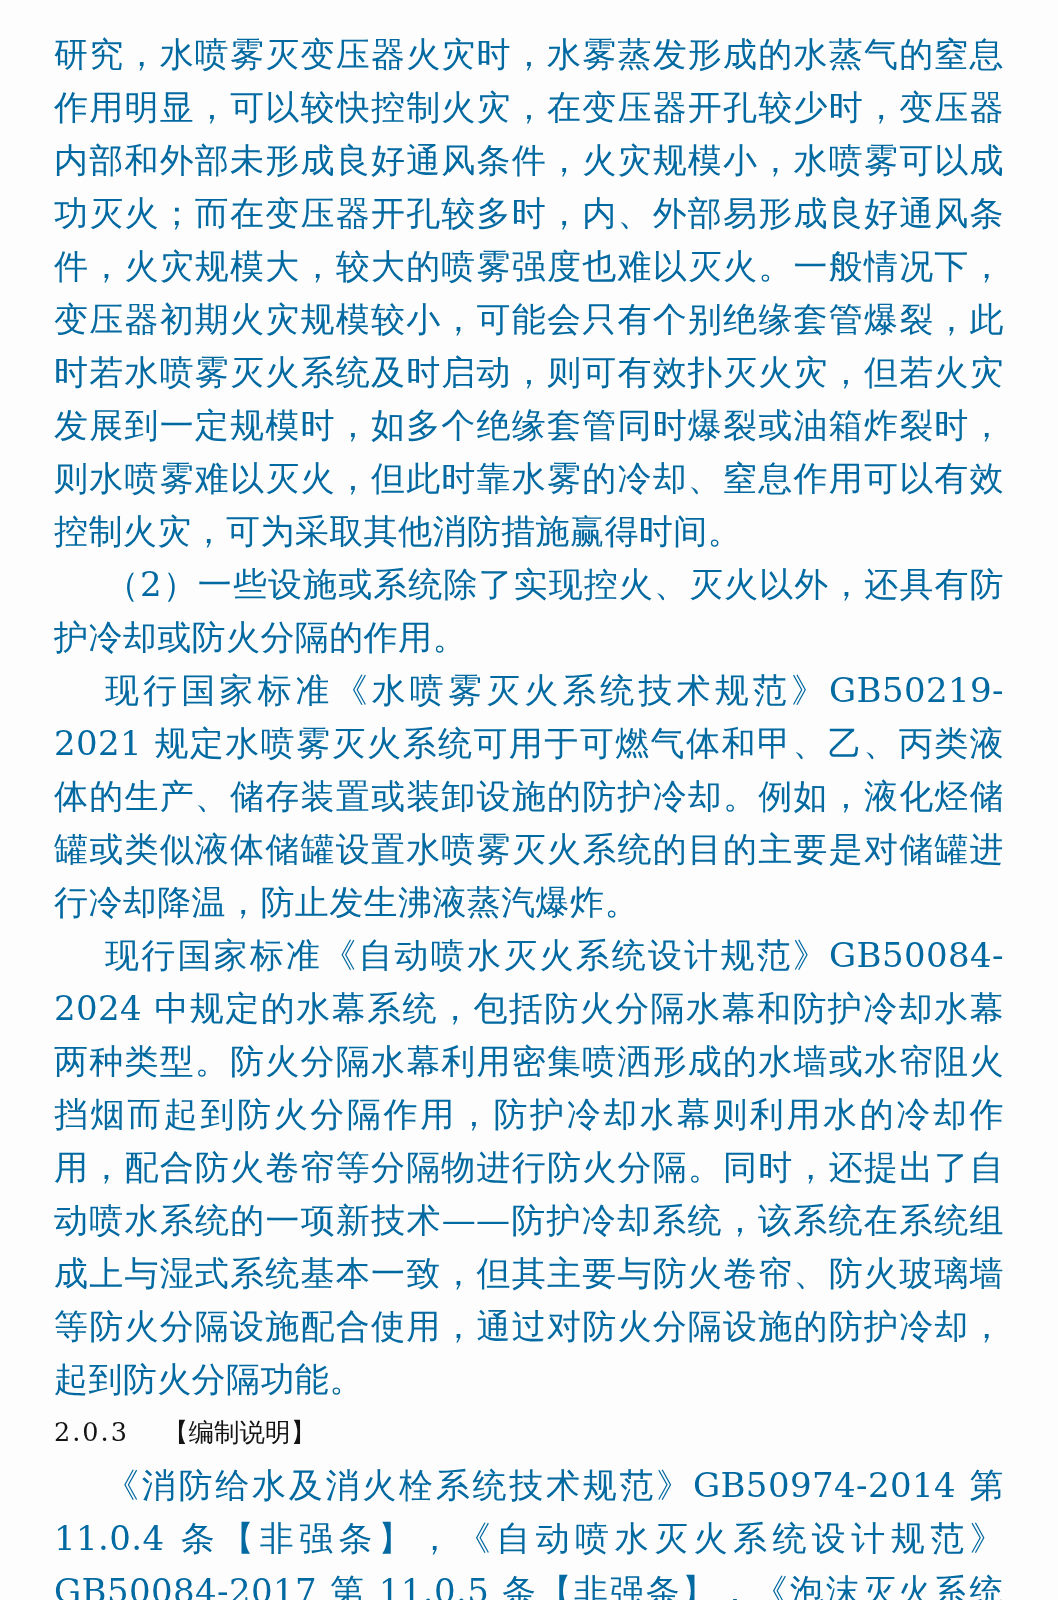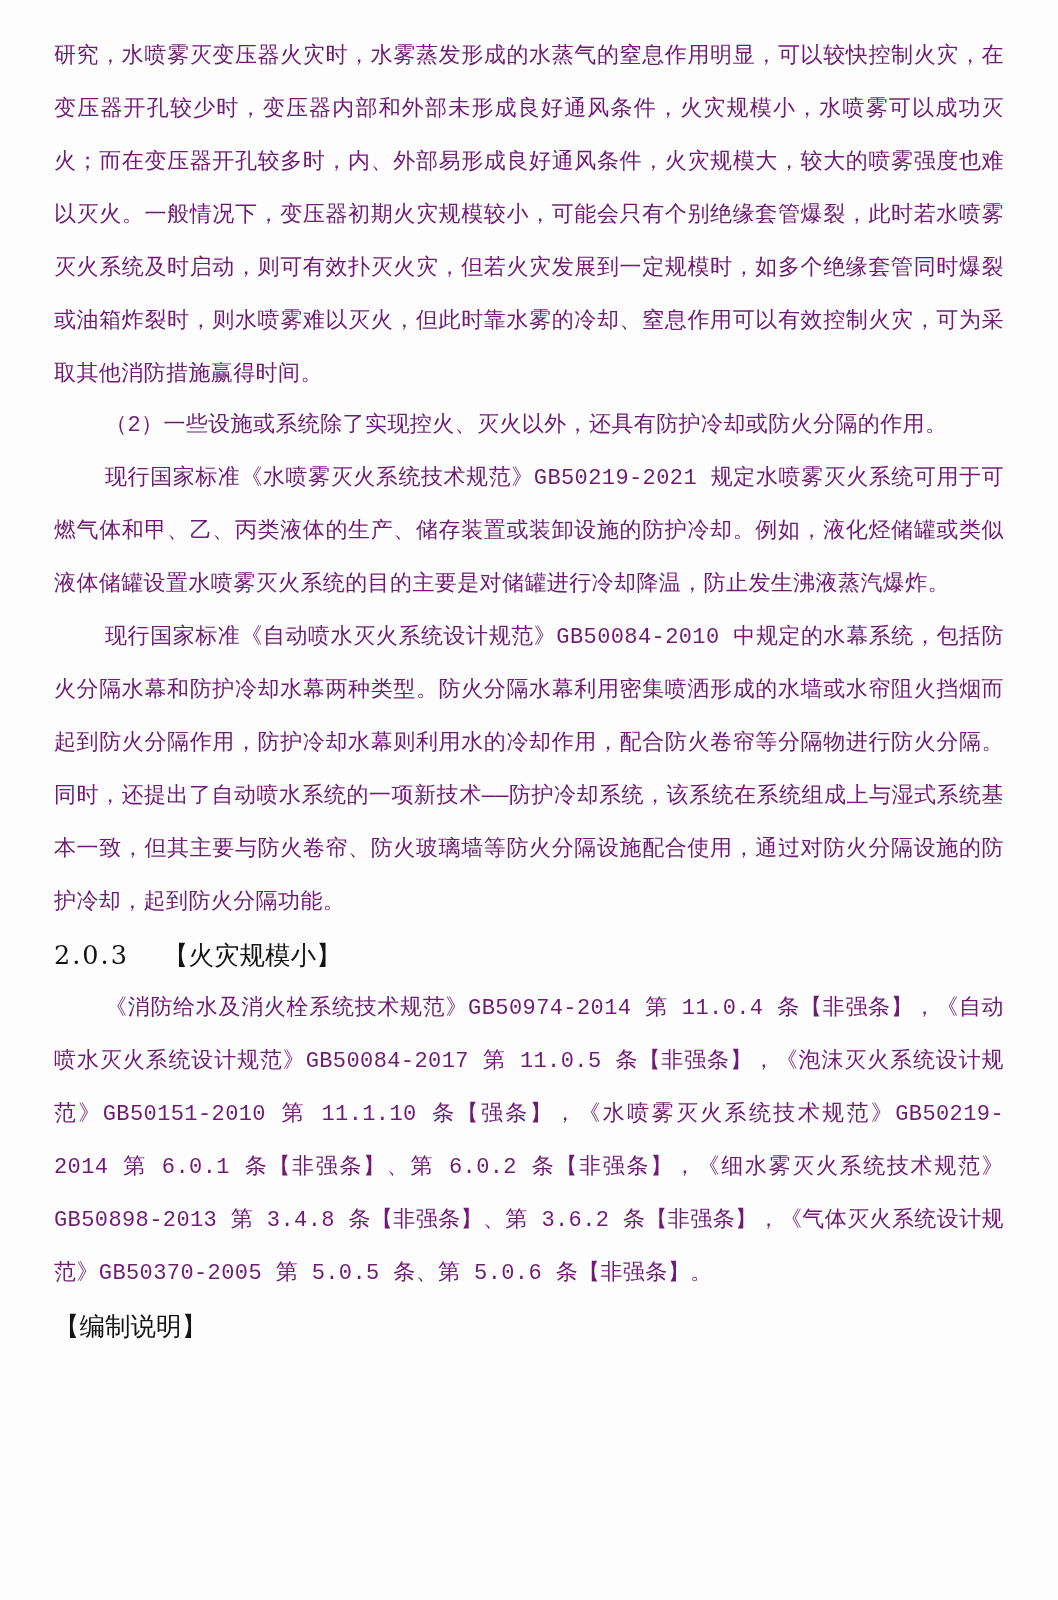--- a/index.html
+++ b/index.html
@@ -16,34 +16,33 @@
   }
   .page {
     width: 1058px;
     min-height: 1600px;
     box-sizing: border-box;
     padding: 28px 54px 0 54px;
     position: relative;
     background: #fdfdfd;
   }
   .body-text {
-    font-size: 22px;
+    font-size: 34px;
     line-height: 53px;
     text-align: justify;
     text-justify: inter-ideograph;
     letter-spacing: 0.4px;
-    color: #701a75;
+    color: #0369a1;
   }
   .para {
     margin: 0;
     text-indent: 0;
   }
   .para.indent {
     text-indent: 51px;
-    font-family: Liberation Mono, monospace;
   }
   .heading-line {
     font-size: 25.5px;
     line-height: 53px;
     margin: 0;
     color: #141414;
   }
   .heading-line .num {
     letter-spacing: 2px;
   }
@@ -62,23 +61,23 @@
 <body>
 
 <div class="page">
 
   <p class="body-text para">研究，水喷雾灭变压器火灾时，水雾蒸发形成的水蒸气的窒息作用明显，可以较快控制火灾，在变压器开孔较少时，变压器内部和外部未形成良好通风条件，火灾规模小，水喷雾可以成功灭火；而在变压器开孔较多时，内、外部易形成良好通风条件，火灾规模大，较大的喷雾强度也难以灭火。一般情况下，变压器初期火灾规模较小，可能会只有个别绝缘套管爆裂，此时若水喷雾灭火系统及时启动，则可有效扑灭火灾，但若火灾发展到一定规模时，如多个绝缘套管同时爆裂或油箱炸裂时，则水喷雾难以灭火，但此时靠水雾的冷却、窒息作用可以有效控制火灾，可为采取其他消防措施赢得时间。</p>
 
   <p class="body-text para indent">（2）一些设施或系统除了实现控火、灭火以外，还具有防护冷却或防火分隔的作用。</p>
 
   <p class="body-text para indent">现行国家标准《水喷雾灭火系统技术规范》GB50219-2021 规定水喷雾灭火系统可用于可燃气体和甲、乙、丙类液体的生产、储存装置或装卸设施的防护冷却。例如，液化烃储罐或类似液体储罐设置水喷雾灭火系统的目的主要是对储罐进行冷却降温，防止发生沸液蒸汽爆炸。</p>
 
-  <p class="body-text para indent">现行国家标准《自动喷水灭火系统设计规范》GB50084-2010 中规定的水幕系统，包括防火分隔水幕和防护冷却水幕两种类型。防火分隔水幕利用密集喷洒形成的水墙或水帘阻火挡烟而起到防火分隔作用，防护冷却水幕则利用水的冷却作用，配合防火卷帘等分隔物进行防火分隔。同时，还提出了自动喷水系统的一项新技术——防护冷却系统，该系统在系统组成上与湿式系统基本一致，但其主要与防火卷帘、防火玻璃墙等防火分隔设施配合使用，通过对防火分隔设施的防护冷却，起到防火分隔功能。</p>
+  <p class="body-text para indent">现行国家标准《自动喷水灭火系统设计规范》GB50084-2024 中规定的水幕系统，包括防火分隔水幕和防护冷却水幕两种类型。防火分隔水幕利用密集喷洒形成的水墙或水帘阻火挡烟而起到防火分隔作用，防护冷却水幕则利用水的冷却作用，配合防火卷帘等分隔物进行防火分隔。同时，还提出了自动喷水系统的一项新技术——防护冷却系统，该系统在系统组成上与湿式系统基本一致，但其主要与防火卷帘、防火玻璃墙等防火分隔设施配合使用，通过对防火分隔设施的防护冷却，起到防火分隔功能。</p>
 
   <p class="heading-line">
-    <span class="num">2.0.3</span><span class="gap"></span><span>【火灾规模小】</span>
+    <span class="num">2.0.3</span><span class="gap"></span><span>【编制说明】</span>
   </p>
 
   <p class="body-text para indent">《消防给水及消火栓系统技术规范》GB50974-2014 第 11.0.4 条【非强条】，《自动喷水灭火系统设计规范》GB50084-2017 第 11.0.5 条【非强条】，《泡沫灭火系统设计规范》GB50151-2010 第 11.1.10 条【强条】，《水喷雾灭火系统技术规范》GB50219-2014 第 6.0.1 条【非强条】、第 6.0.2 条【非强条】，《细水雾灭火系统技术规范》GB50898-2013 第 3.4.8 条【非强条】、第 3.6.2 条【非强条】，《气体灭火系统设计规范》GB50370-2005 第 5.0.5 条、第 5.0.6 条【非强条】。</p>
 
   <p class="section-mark">【编制说明】</p>
 
 </div>
 
 </body></html>

